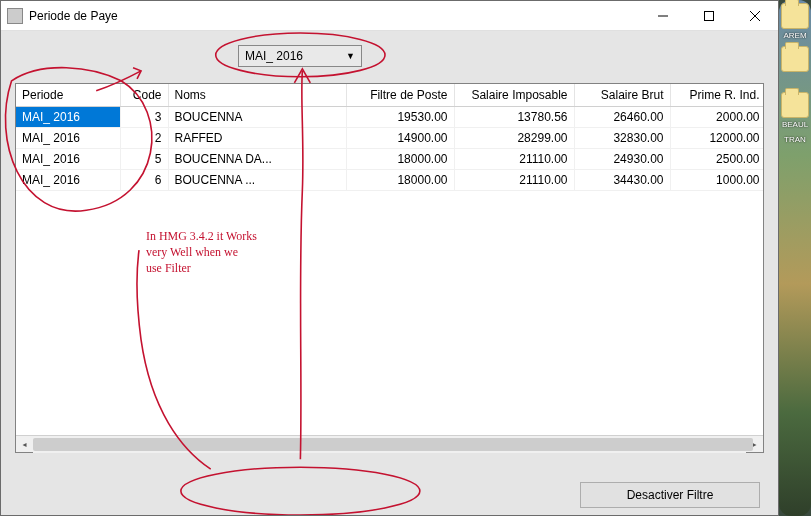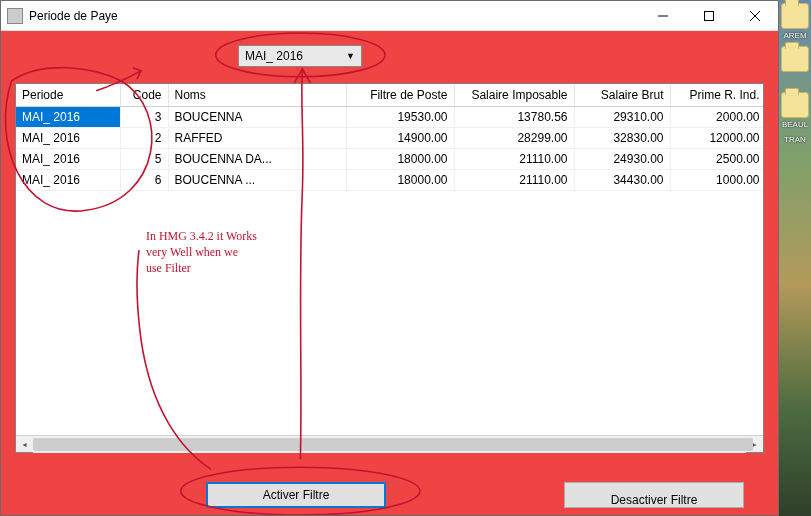--- a/index.html
+++ b/index.html
@@ -1,24 +1,24 @@
 <!DOCTYPE html>
 <html><head>
 <meta charset="utf-8">
 <style>
   * { box-sizing: border-box; font-family: "Segoe UI", Tahoma, sans-serif; }
   html, body { margin: 0; padding: 0; width: 811px; height: 516px; background: #3a4a3e; overflow: hidden; }
   
   .desktop-strip { position: absolute; right: 0; top: 0; width: 32px; height: 100%;
-    background: linear-gradient(#6a8aa8 0%, #7ea06c 30%, #b39a5a 55%, #4b6a3f 80%, #2f3f2a 100%); }
+    background: linear-gradient(#6a8aa8 0%, #7ea06c 30%, #b39a5a 55%, #4b6a3f 80%, #2f3f2a 100%); border-radius: 12px; }
   .desk-icon { width: 28px; height: 26px; margin: 3px auto 2px; background:#f5e39a; border:1px solid #c9b468; border-radius:3px; position: relative; }
   .desk-icon::before { content:""; position:absolute; top:-5px; left:3px; width:12px; height:6px; background:#f5e39a; border:1px solid #c9b468; border-bottom:none; border-radius:2px 2px 0 0;}
   .desk-label { font-size: 8px; color: #fff; text-align: center; line-height: 9px; text-shadow: 0 0 2px #000; margin-bottom: 6px; padding: 0 1px; word-break: break-all;}
   
-  .win { position: absolute; left: 0; top: 0; width: 779px; height: 516px; background: #ef4444; border: 1px solid #6b6b6b; display:flex; flex-direction:column;}
+  .win { position: absolute; left: 0; top: 0; width: 779px; height: 516px; background: #e5e5e5; border: 1px solid #6b6b6b; display:flex; flex-direction:column;}
   .titlebar { height: 30px; background: #fff; display: flex; align-items: center; padding-left: 6px; border-bottom:1px solid #e0e0e0;}
   .titlebar .app-icon { width:16px; height:16px; background:#ccc; border:1px solid #888; margin-right:6px;}
   .titlebar .title-text { font-size: 12px; flex:1; }
   .title-btns { display:flex; height:100%;}
   .title-btn { width:46px; height:100%; display:flex; align-items:center; justify-content:center; font-size:13px; font-family: "Segoe UI Symbol"; }
   
   .content { flex:1; position: relative; }
   
   .combo { position:absolute; left:237px; top:14px; width:124px; height:22px; background:#e9e9e9; border:1px solid #888; display:flex; align-items:center; padding:0 6px; font-size:12px;}
   .combo .chev { margin-left:auto; font-size:9px;}
@@ -32,21 +32,21 @@
   .grid-body { flex:1; overflow:hidden; background:#fff;}
   
   .hscroll { height:17px; background:#f0f0f0; border-top:1px solid #d0d0d0; display:flex; align-items:center;}
   .hscroll .arrow { width:17px; height:17px; display:flex; align-items:center; justify-content:center; font-size:8px; color:#555;}
   .hscroll .track { flex:1; height:17px; background:#f0f0f0; position:relative;}
   .hscroll .thumb { position:absolute; left:0; top:2px; height:13px; width:720px; background:#cdcdcd; border-radius:2px;}
   
   .btn { position:absolute; height:26px; width:180px; background:#e1e1e1; border:1px solid #adadad; font-size:12px; display:flex; align-items:center; justify-content:center;}
   .btn.primary { border:2px solid #0078d7;}
   .btn-activer { left:205px; top:451px; }
-  .btn-desactiver { right:34px; top:451px;align-items:flex-end; }
+  .btn-desactiver { right:18px; top:451px; }
   
   .ink { position:absolute; inset:0; pointer-events:none; }
   .ink svg { width:100%; height:100%; }
   .ink path, .ink ellipse, .ink line { stroke:#c41230; stroke-width:1.6; fill:none; }
   .ink text { fill:#c41230; font-size:12px; font-family:"Segoe UI"; }
 </style>
 </head>
 <body>
 
 <div class="desktop-strip">
@@ -113,21 +113,21 @@
               <th class="num">Prime R. Ind.</th>
             </tr>
           </thead>
           <tbody id="grid-body">
               <tr class="sel">
                 <td>MAI_ 2016</td>
                 <td class="num">3</td>
                 <td>BOUCENNA</td>
                 <td class="num">19530.00</td>
                 <td class="num">13780.56</td>
-                <td class="num">29310.00</td>
+                <td class="num">26460.00</td>
                 <td class="num">2000.00</td>
               </tr>
               <tr>
                 <td>MAI_ 2016</td>
                 <td class="num">2</td>
                 <td>RAFFED</td>
                 <td class="num">14900.00</td>
                 <td class="num">28299.00</td>
                 <td class="num">32830.00</td>
                 <td class="num">12000.00</td>
@@ -156,23 +156,20 @@
 
       <div class="hscroll">
         <div class="arrow">◂</div>
         <div class="track">
           <div class="thumb"></div>
         </div>
         <div class="arrow">▸</div>
       </div>
     </div>
 
-    <div class="btn primary btn-activer">
-      <span>Activer Filtre</span>
-    </div>
     <div class="btn btn-desactiver">
       <span>Desactiver Filtre</span>
     </div>
 
     <div class="ink">
       <svg viewBox="0 0 779 486">
 
         <ellipse cx="300" cy="24" rx="85" ry="22"></ellipse>
 
         <path d="M 10 50 C -10 110, 20 190, 85 180 C 160 170, 170 80, 120 50 C 90 35, 40 30, 10 50 Z"></path>

